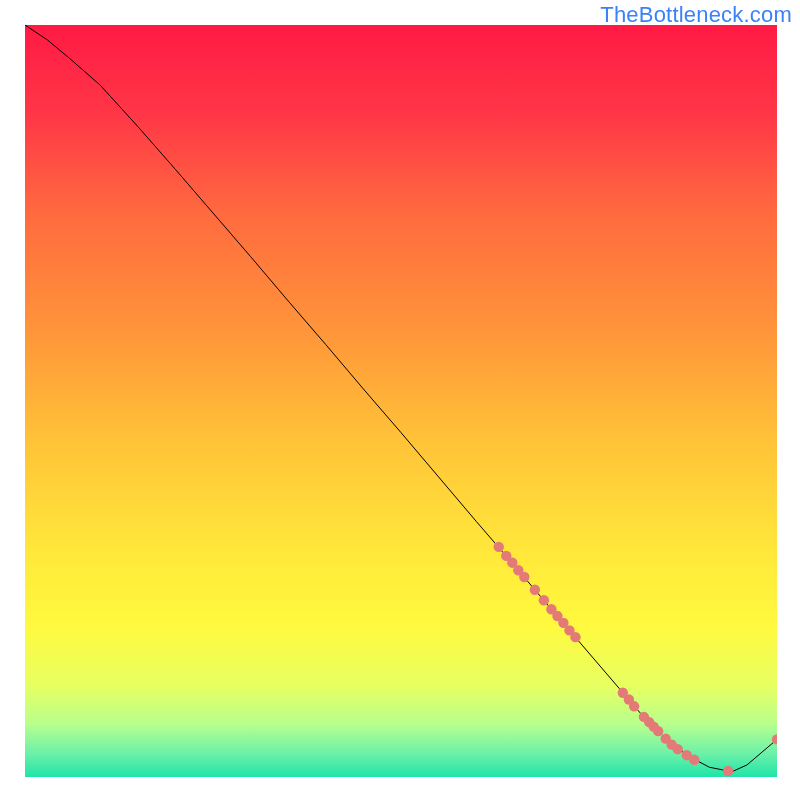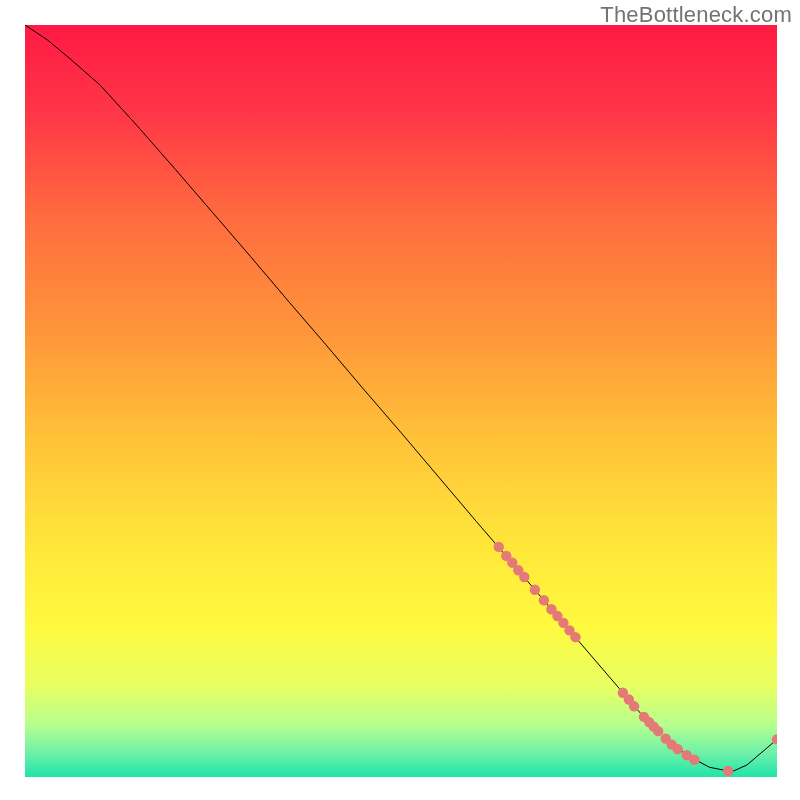--- a/index.html
+++ b/index.html
@@ -9,21 +9,21 @@
     width: 800px;
     height: 800px;
   }
   .watermark {
     position: absolute;
     top: 2px;
     right: 8px;
     font-family: Arial, Helvetica, sans-serif;
     font-size: 22px;
     font-weight: 500;
-    color: #737373;
+    color: #3b82f6;
     letter-spacing: 0.2px;
     margin-left: 32px;
   }
   .plot-area {
     position: absolute;
     left: 25px;
     top: 25px;
     width: 752px;
     height: 752px;
   }

